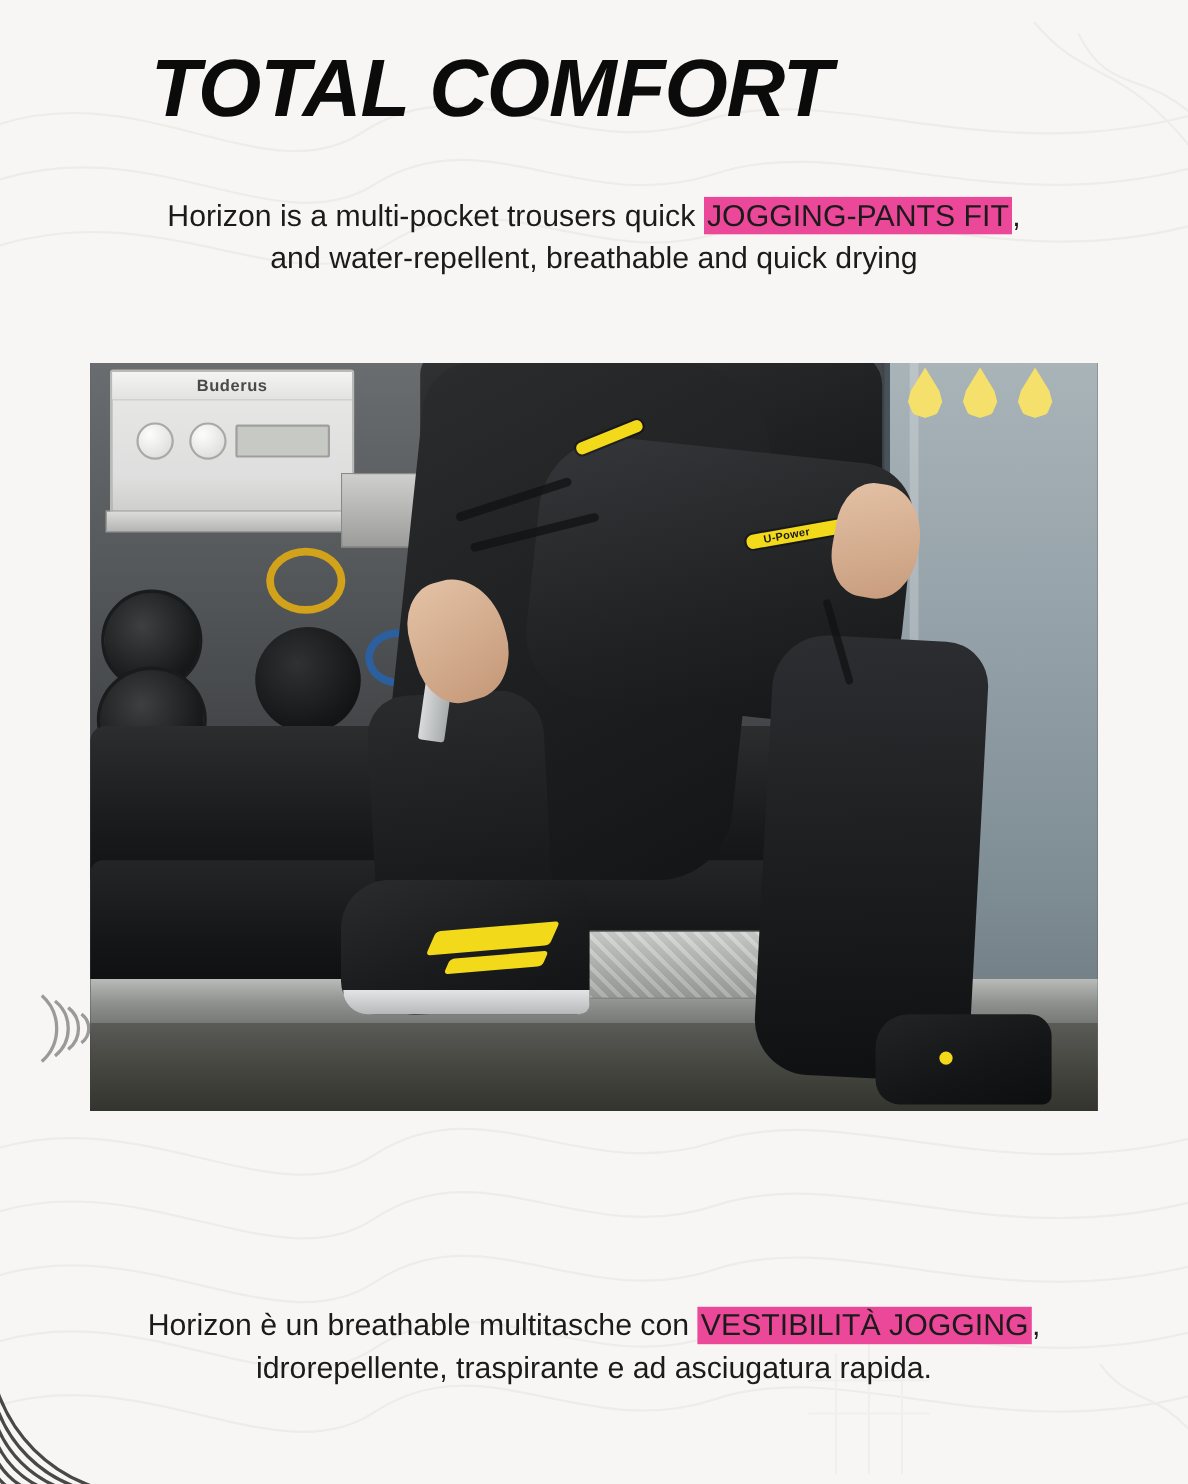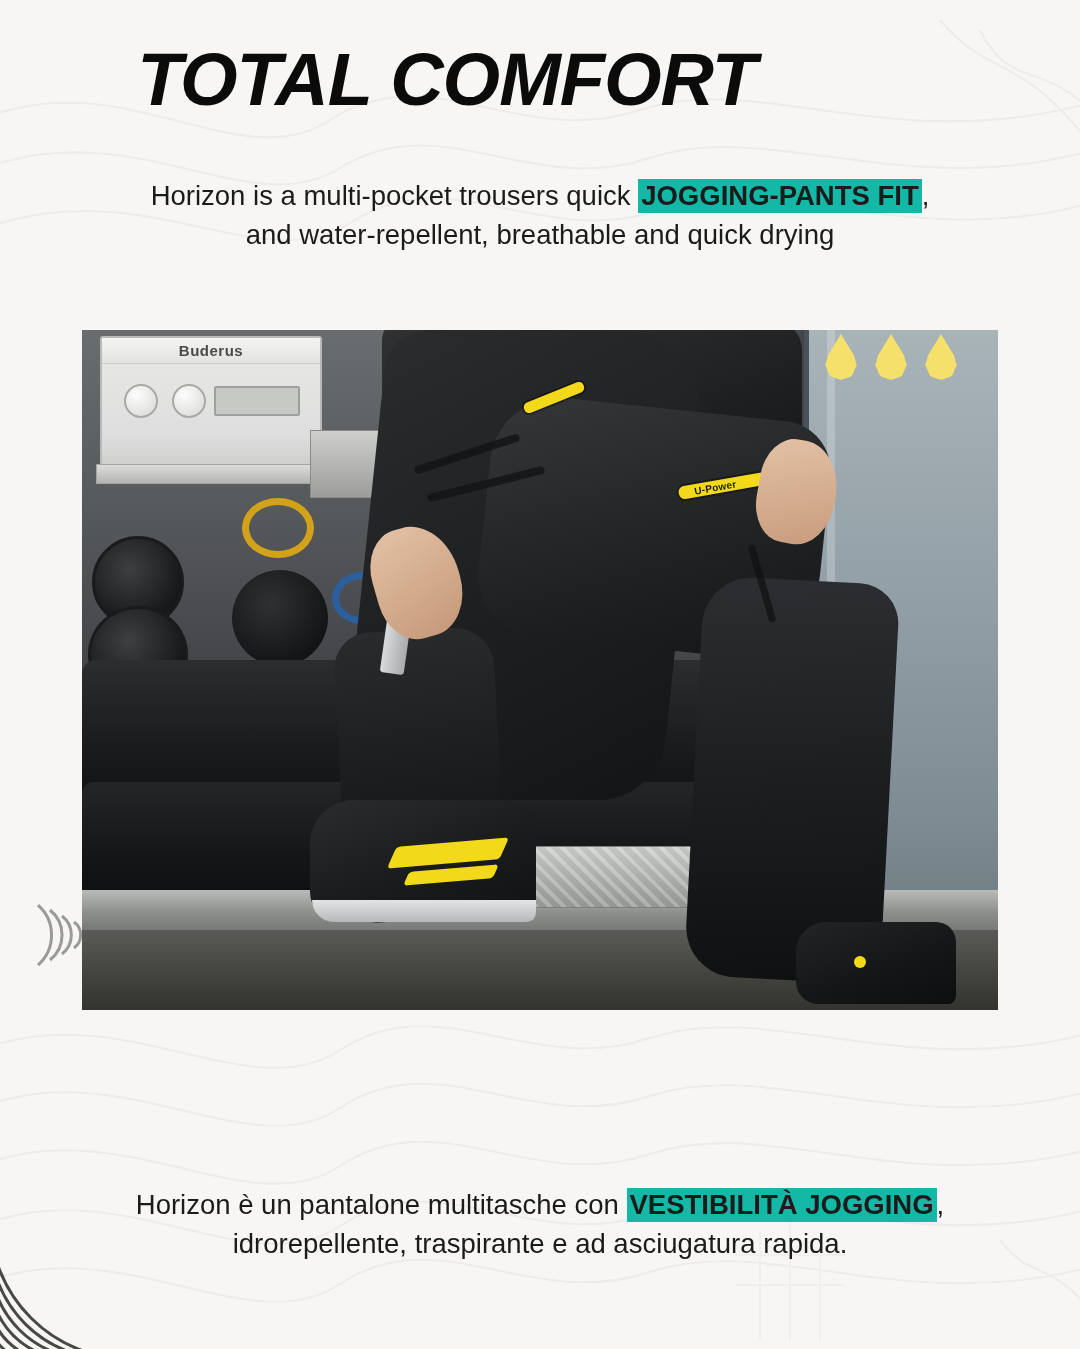--- a/index.html
+++ b/index.html
@@ -46,22 +46,22 @@
     top: 176px;
     left: 0;
     width: 1080px;
     text-align: center;
     font-size: 27.5px;
     line-height: 1.42;
     color: #1b1b1b;
     font-weight: 400;
   }
   .hl {
-    background: #14b8a6;
-    font-weight: 700;
+    background: #ec4899;
+    font-weight: 400;
     padding: 1px 3px 2px 3px;
     box-decoration-break: clone;
     -webkit-box-decoration-break: clone;
   }
 
   
   .photo {
     position: absolute;
     left: 82px;
     top: 330px;
@@ -420,17 +420,17 @@
         <div class="drop" style="left:0px; top:14px;"></div>
         <div class="drop" style="left:50px; top:14px;"></div>
         <div class="drop" style="left:100px; top:14px;"></div>
       </div>
 
     </div>
   </div>
 
 
   <p class="sub-it">
-    <span>Horizon è un pantalone multitasche con </span><span class="hl">VESTIBILITÀ JOGGING</span><span>,</span><br>
+    <span>Horizon è un breathable multitasche con </span><span class="hl">VESTIBILITÀ JOGGING</span><span>,</span><br>
     <span>idrorepellente, traspirante e ad asciugatura rapida.</span>
   </p>
 
 </div>
 
 </body></html>

